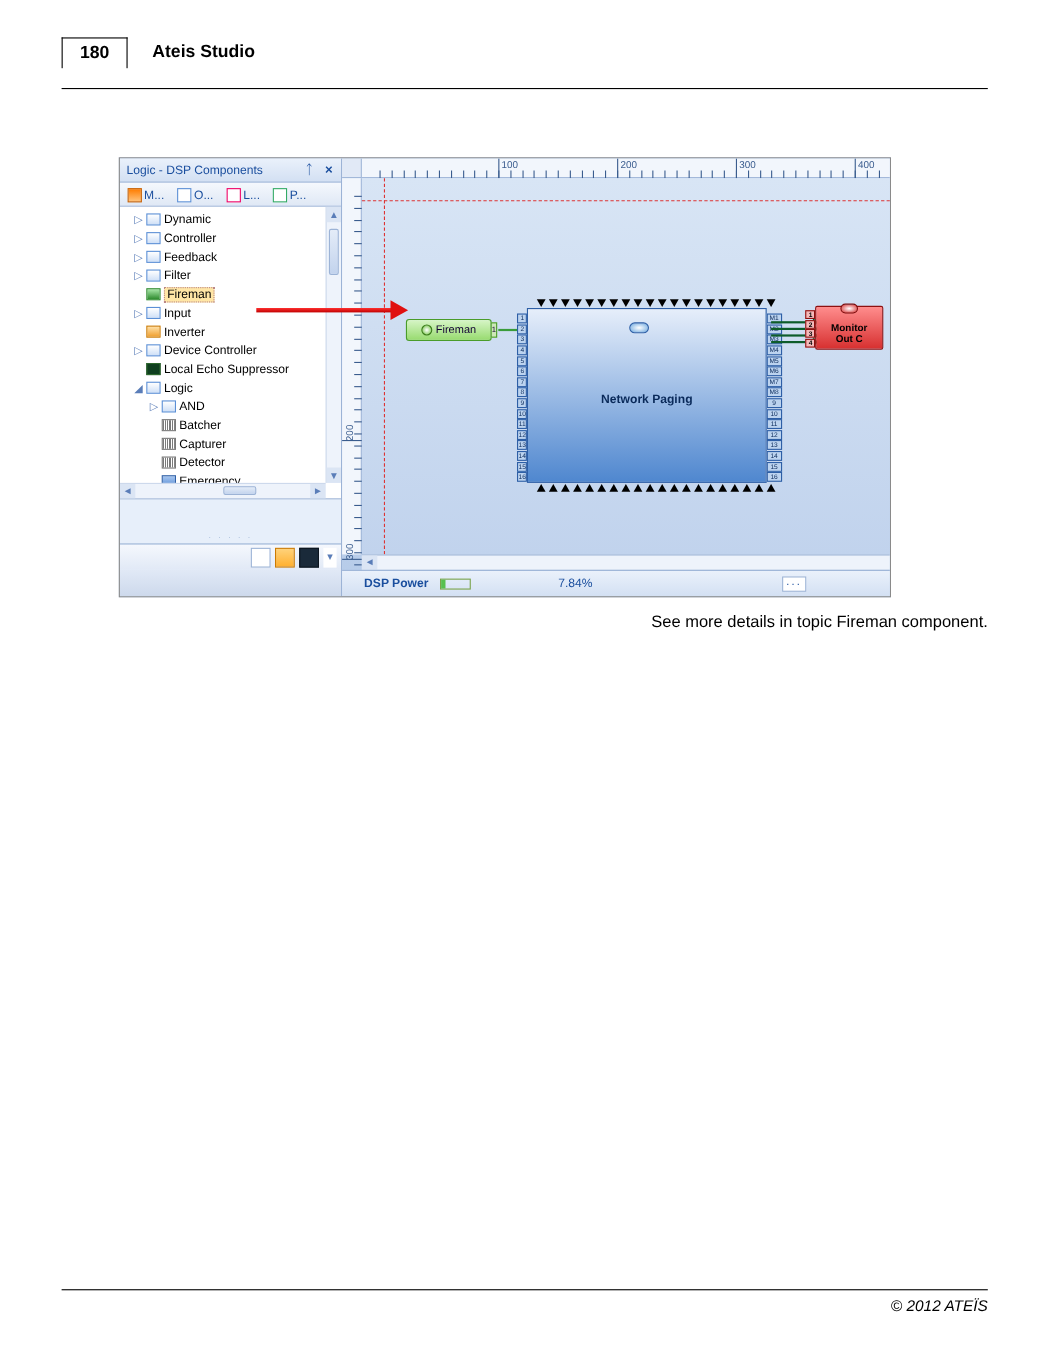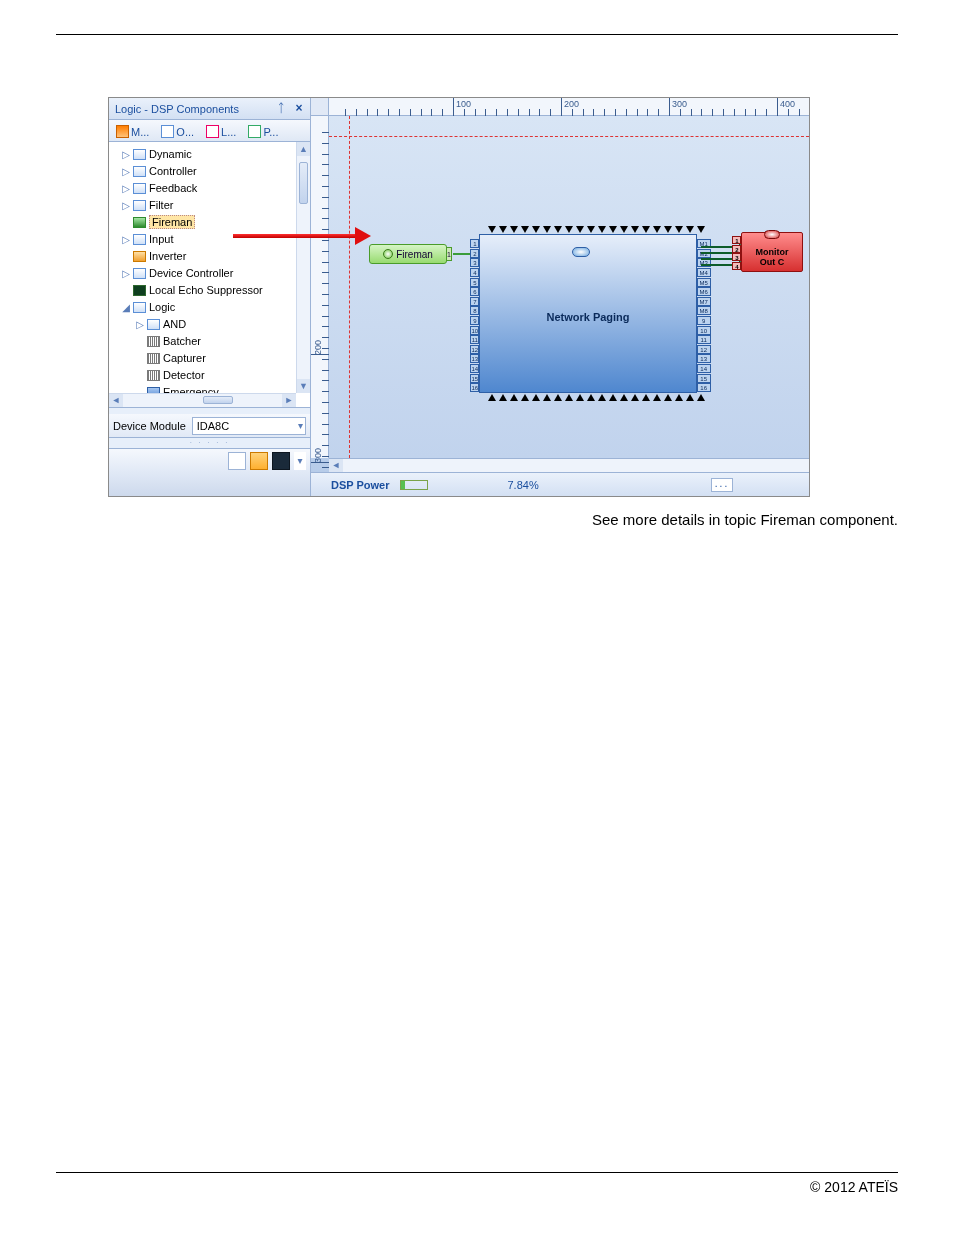--- a/index.html
+++ b/index.html
@@ -287,27 +287,31 @@
     border-left:16px solid #e01010; border-top:9px solid transparent; border-bottom:9px solid transparent;
   }
 
   
   .caption { margin:14px 0 0 46px; font-size:15px; color:#000;text-align:right; }
 
   
   .page-footer {
     position:absolute; left:56px; right:56px; bottom:40px;
     border-top:1.6px solid #000; text-align:right;
-    font-size:14px; padding-top:6px;
+    font-style:italic; font-size:14px; padding-top:6px;
   }
 </style>
 </head>
 <body>
 
 <div class="page">
+  <div class="page-header">
+    <span class="page-number-box">180</span>
+    <span class="page-title">Ateis Studio</span>
+  </div>
   <hr class="header-rule">
 
   <div class="shot-wrap">
     <div class="shot">
 
       <div class="panel">
         <div class="panel-title">
           <span>Logic - DSP Components</span>
           <span class="pin">ᛏ</span>
           <span class="x">×</span>
@@ -356,24 +360,20 @@
             <div class="thumb"></div>
             <div class="down" style="position:absolute;bottom:0;left:0;right:0">▼</div>
           </div>
           <div class="tree-hscroll">
             <span class="btn">◄</span>
             <span class="thumb"></span>
             <span class="btn">►</span>
           </div>
         </div>
 
-        <div class="dev-row">
-          <span>Device Module</span>
-          <span class="combo"><span>IDA8C</span></span>
-        </div>
         <div class="dots-row">· · · · ·</div>
         <div class="bottom-icons">
           <span class="ic"></span>
           <span class="ic active"></span>
           <span class="ic dark"></span>
           <span class="ic arrow">▾</span>
         </div>
         <div class="panel-foot"></div>
       </div>
 

